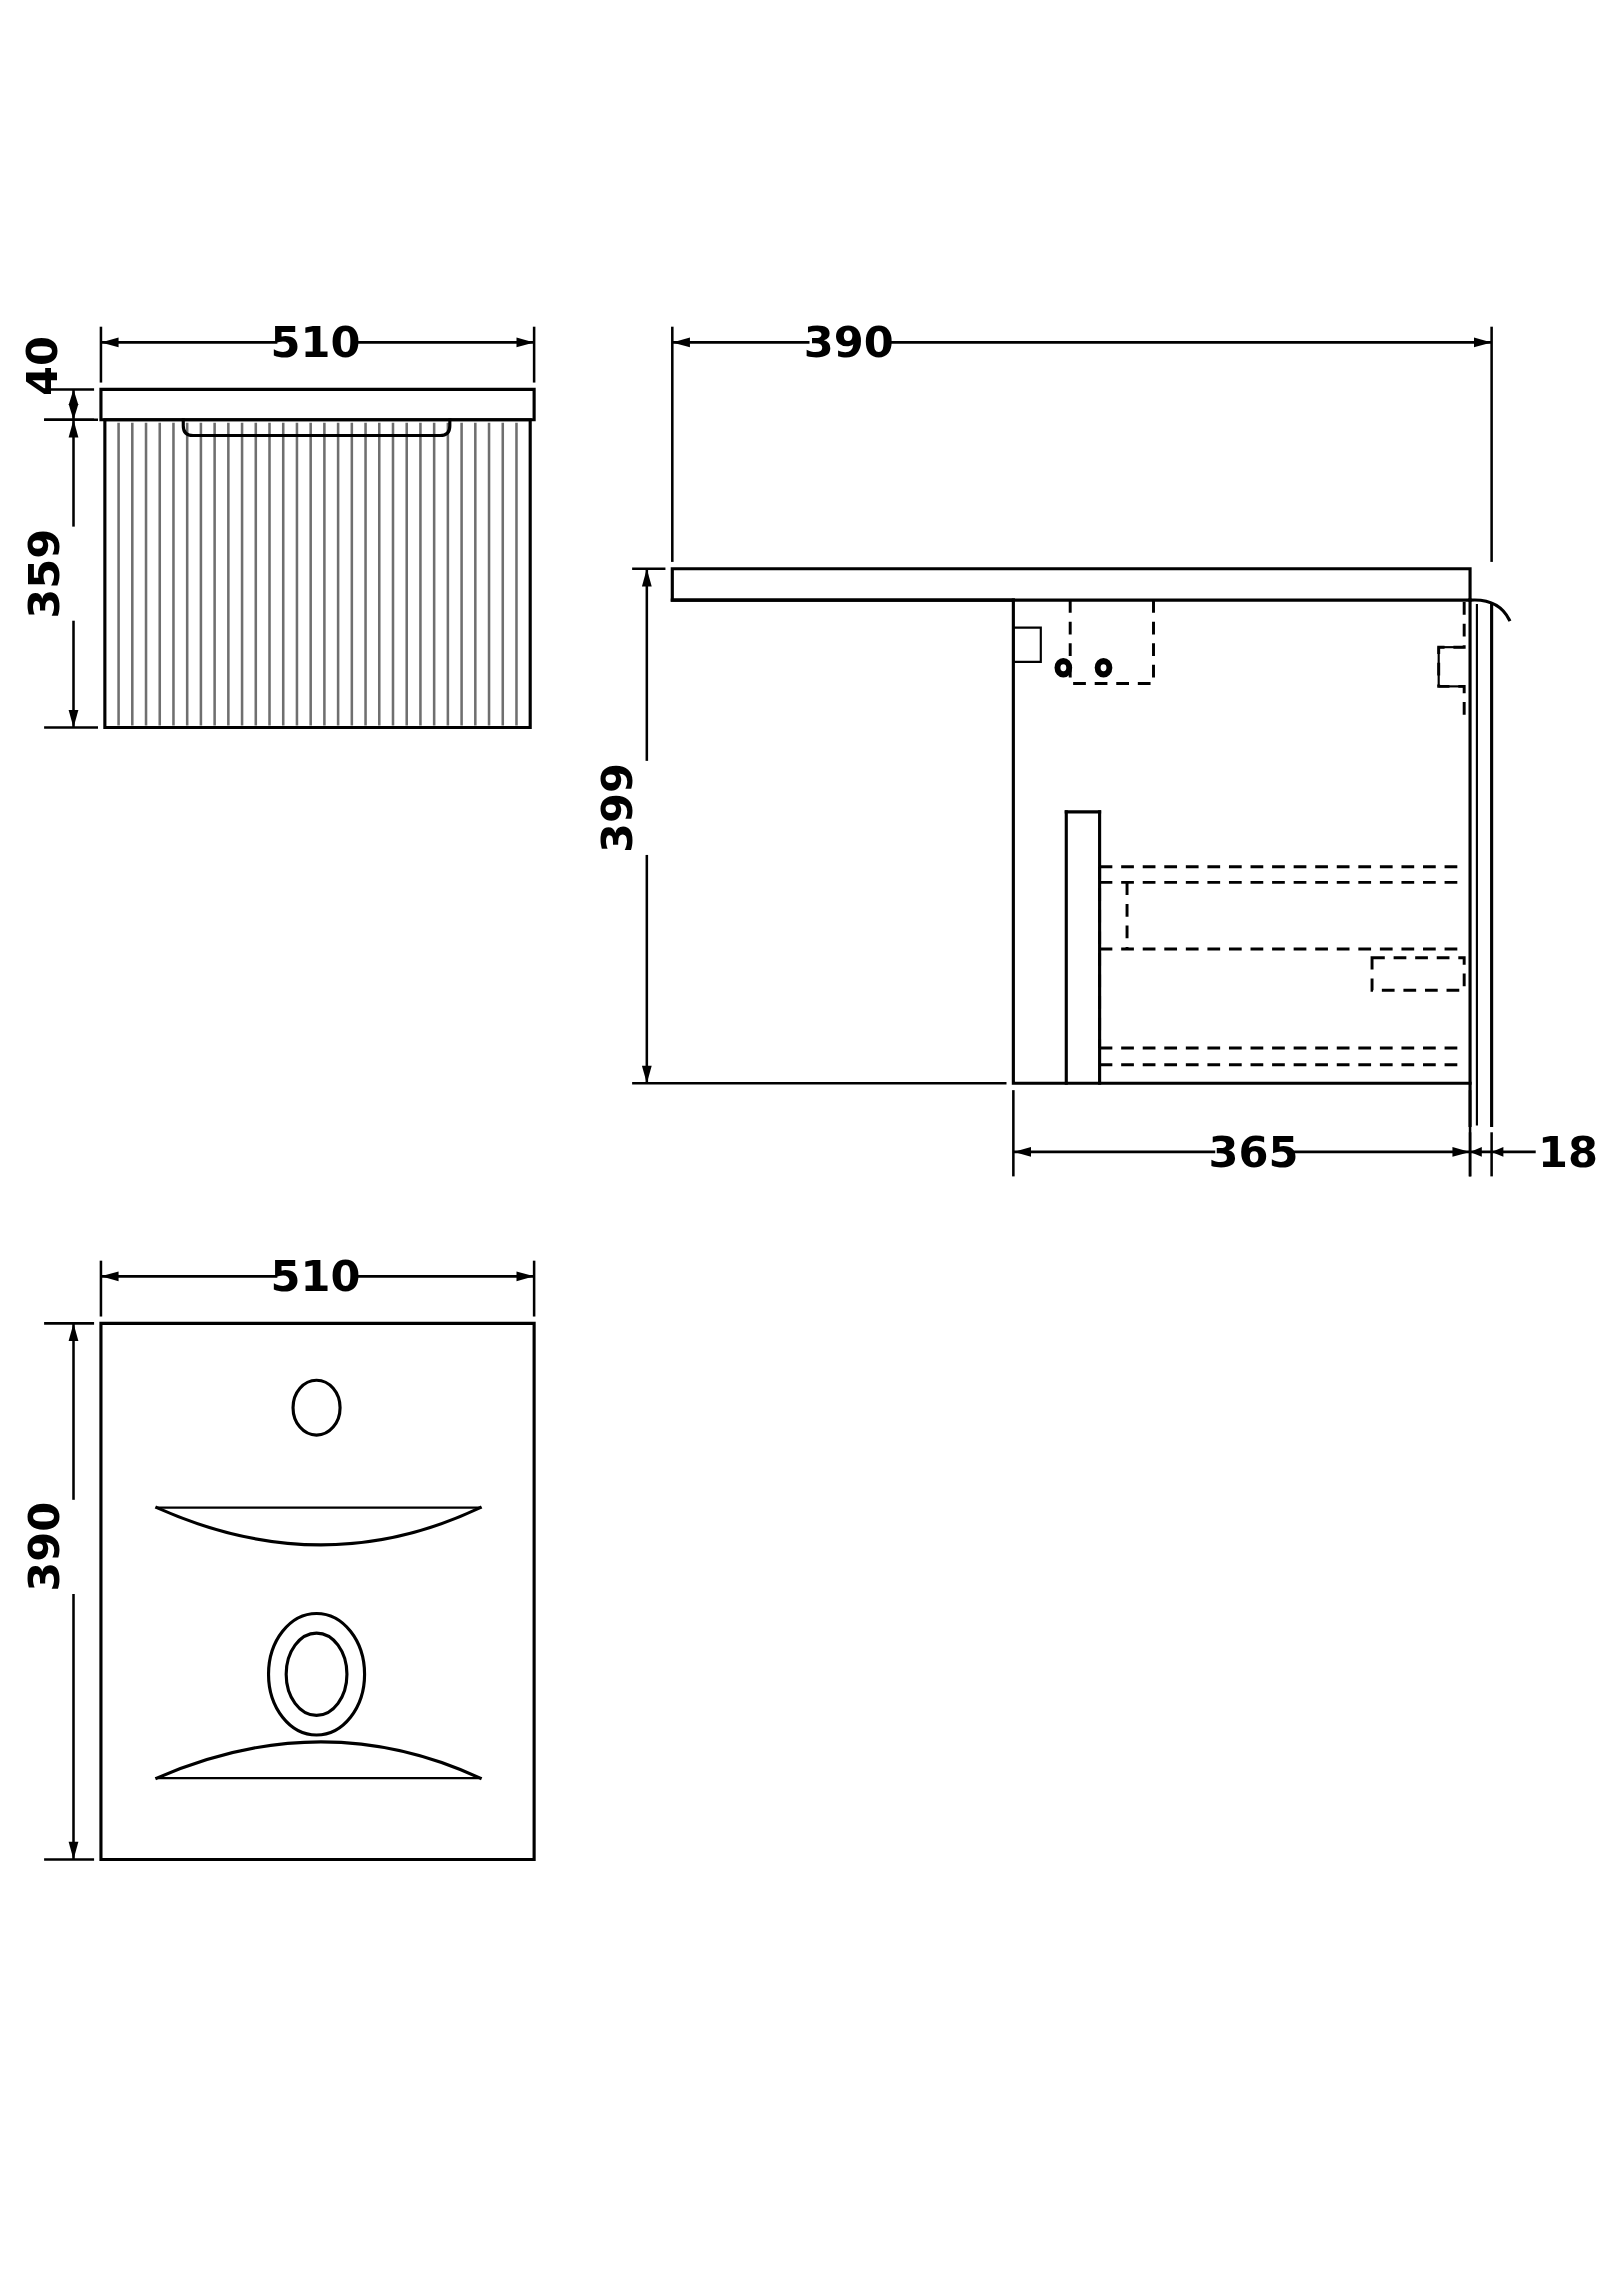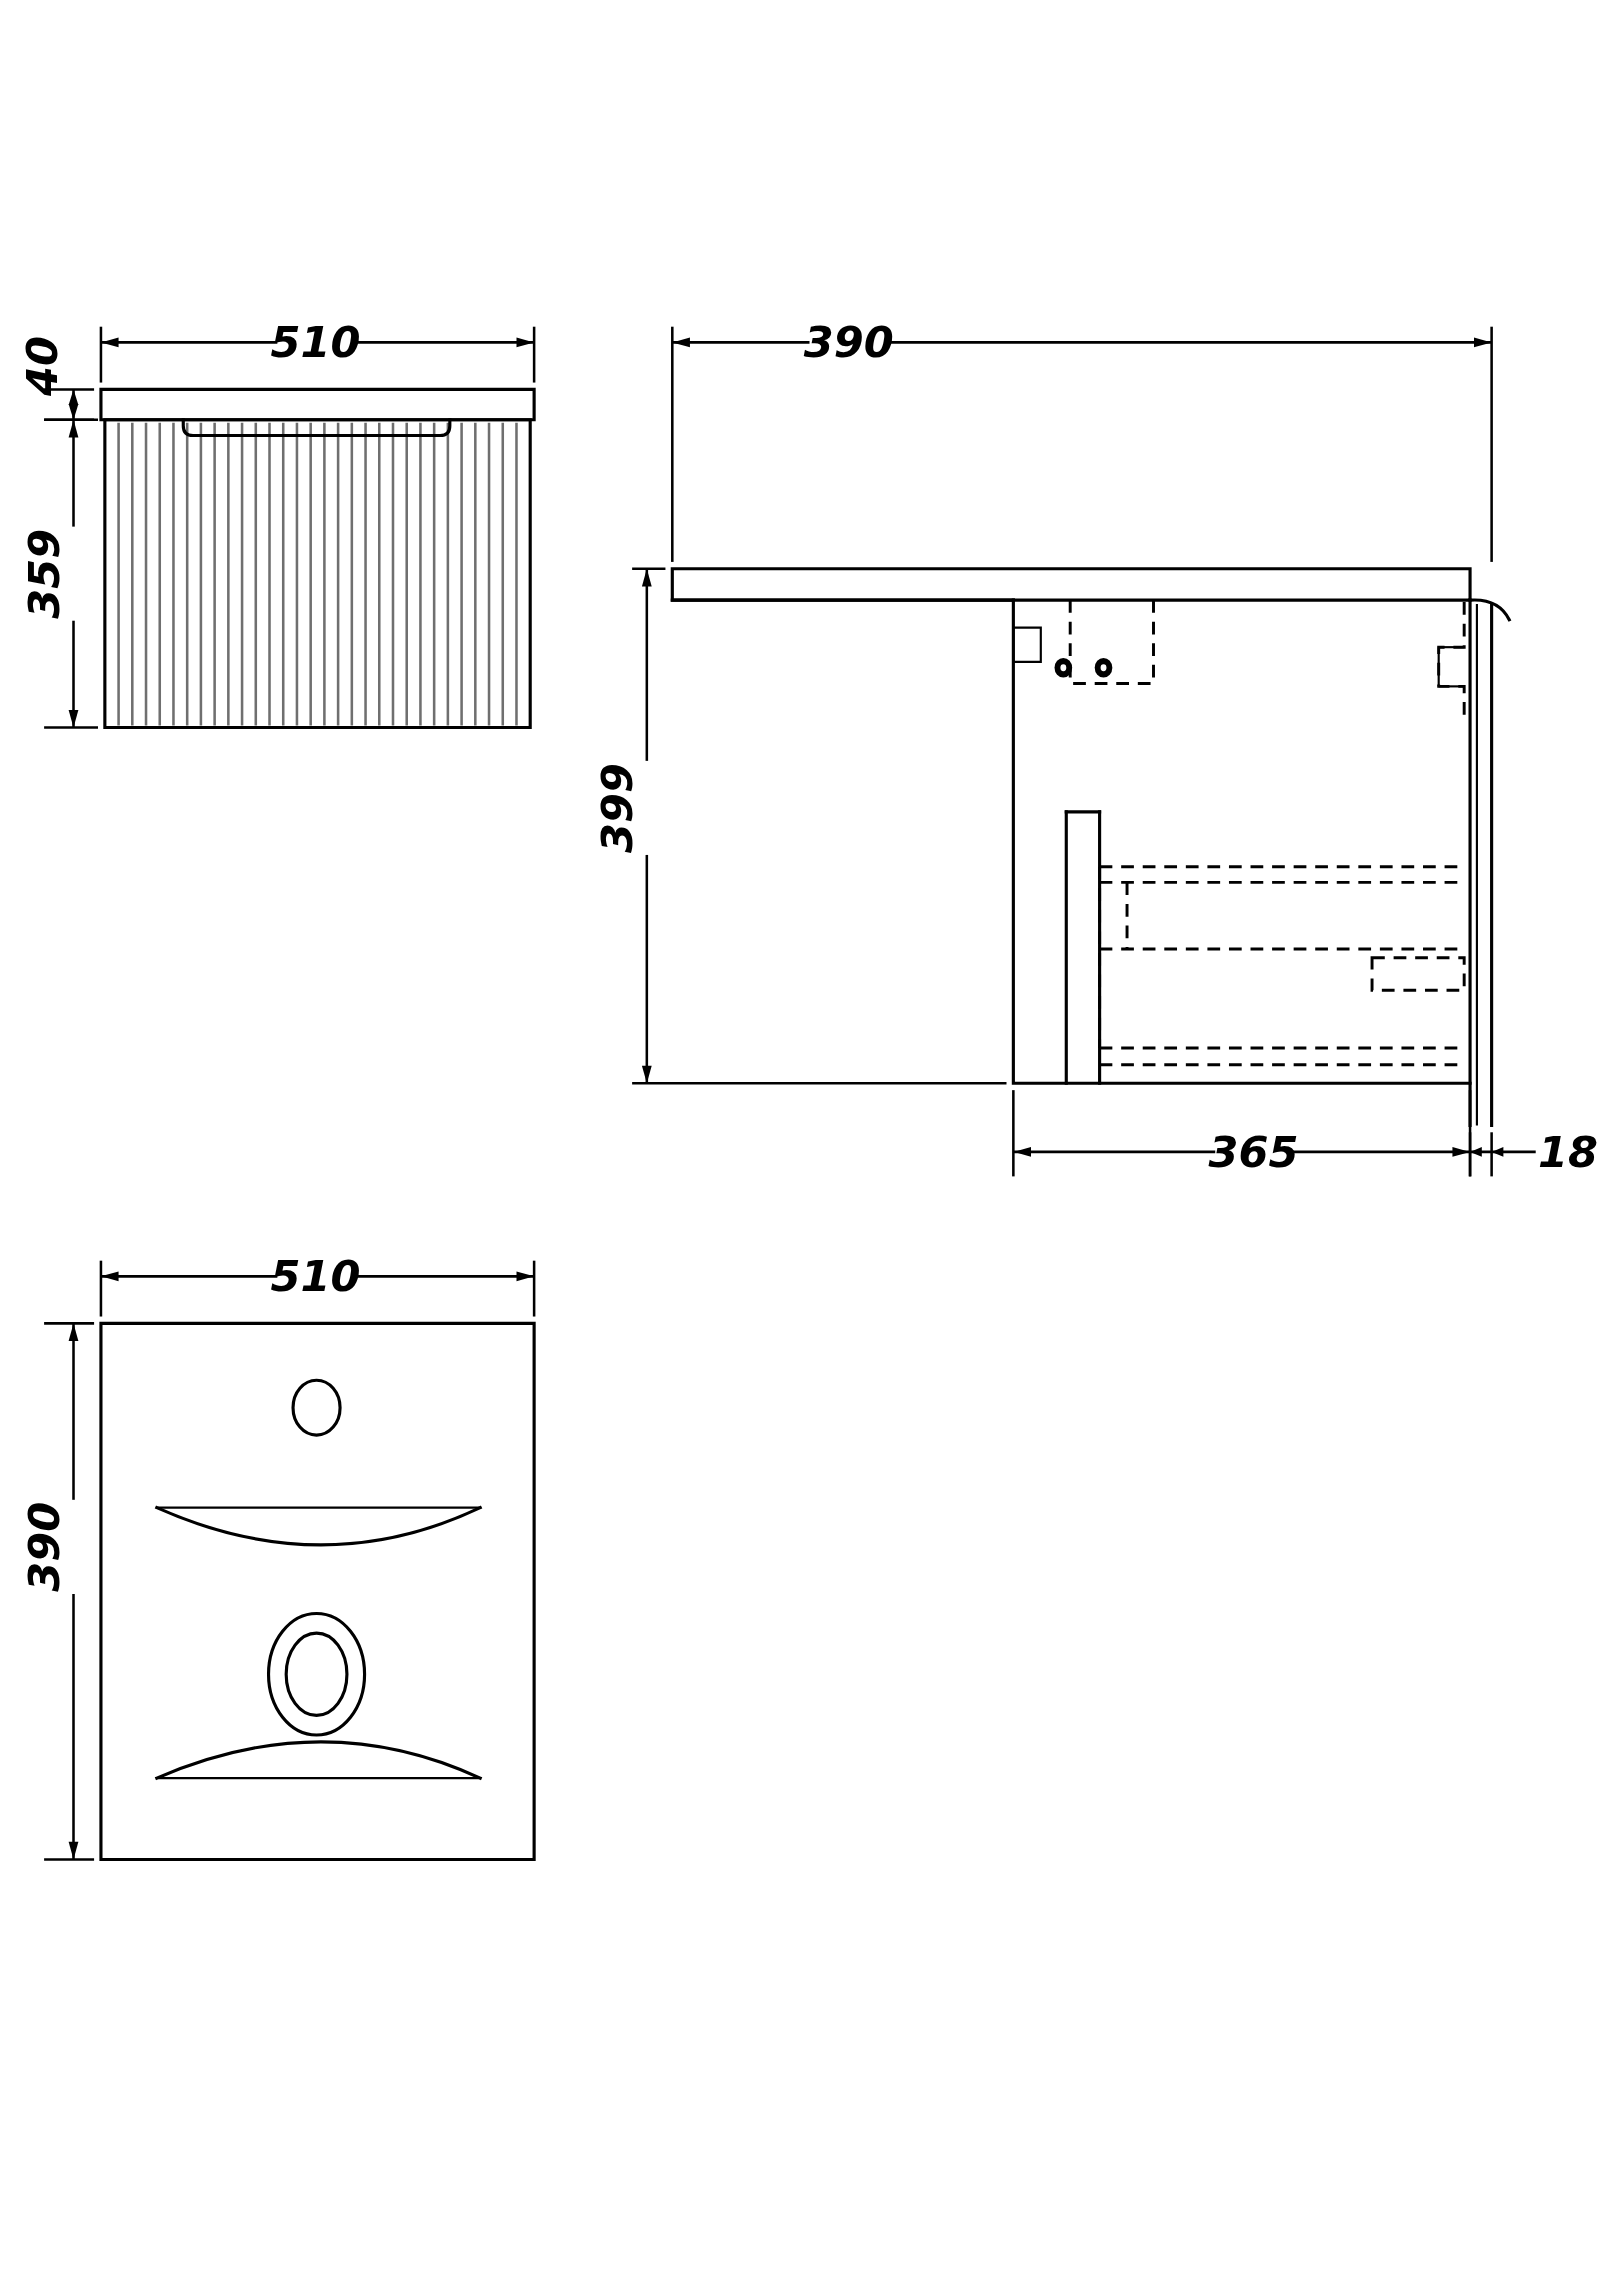--- a/index.html
+++ b/index.html
@@ -11,21 +11,20 @@
     width: 1620px;
     height: 2293px;
     font-family: "Liberation Sans", sans-serif;
     overflow: hidden;
   }
   #drawing-root {
     position: relative;
     width: 1620px;
     height: 2293px;
     background: #ffffff;
-    font-style: italic;
   }
   svg#tech-drawing {
     display: block;
     width: 1620px;
     height: 2293px;
   }
   .outline {
     fill: none;
     stroke: #000000;
     stroke-width: 3.2;

